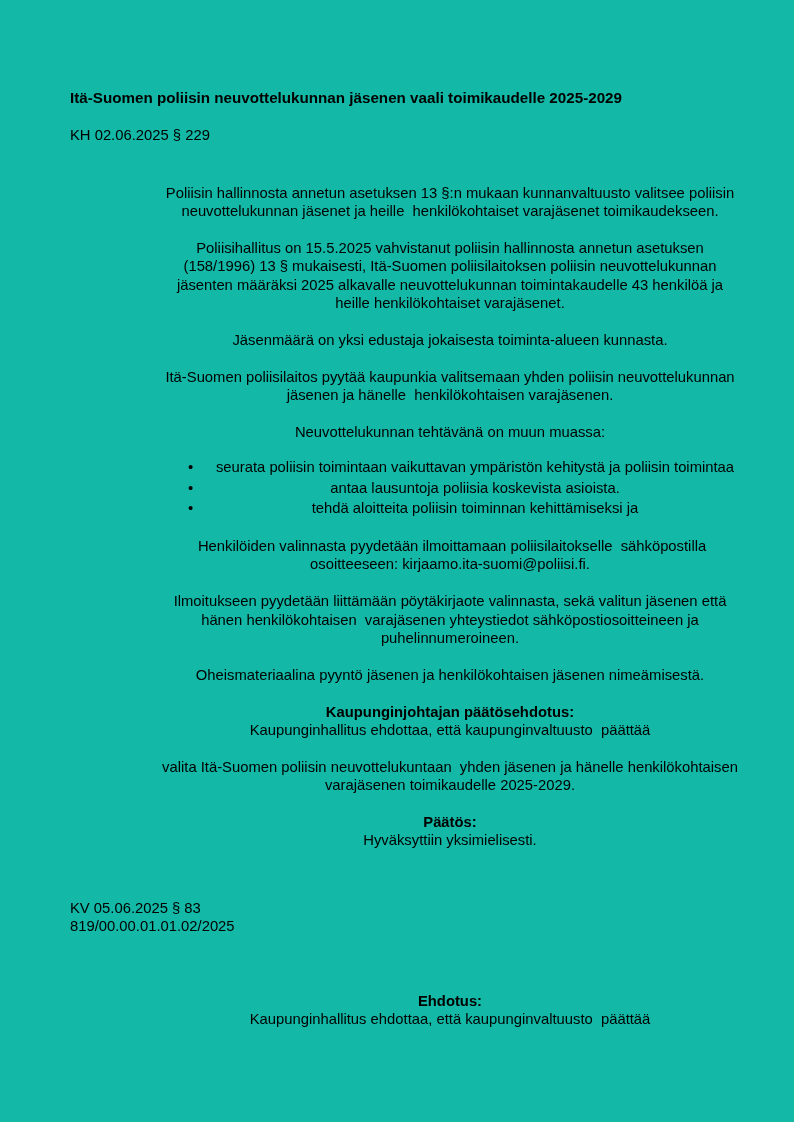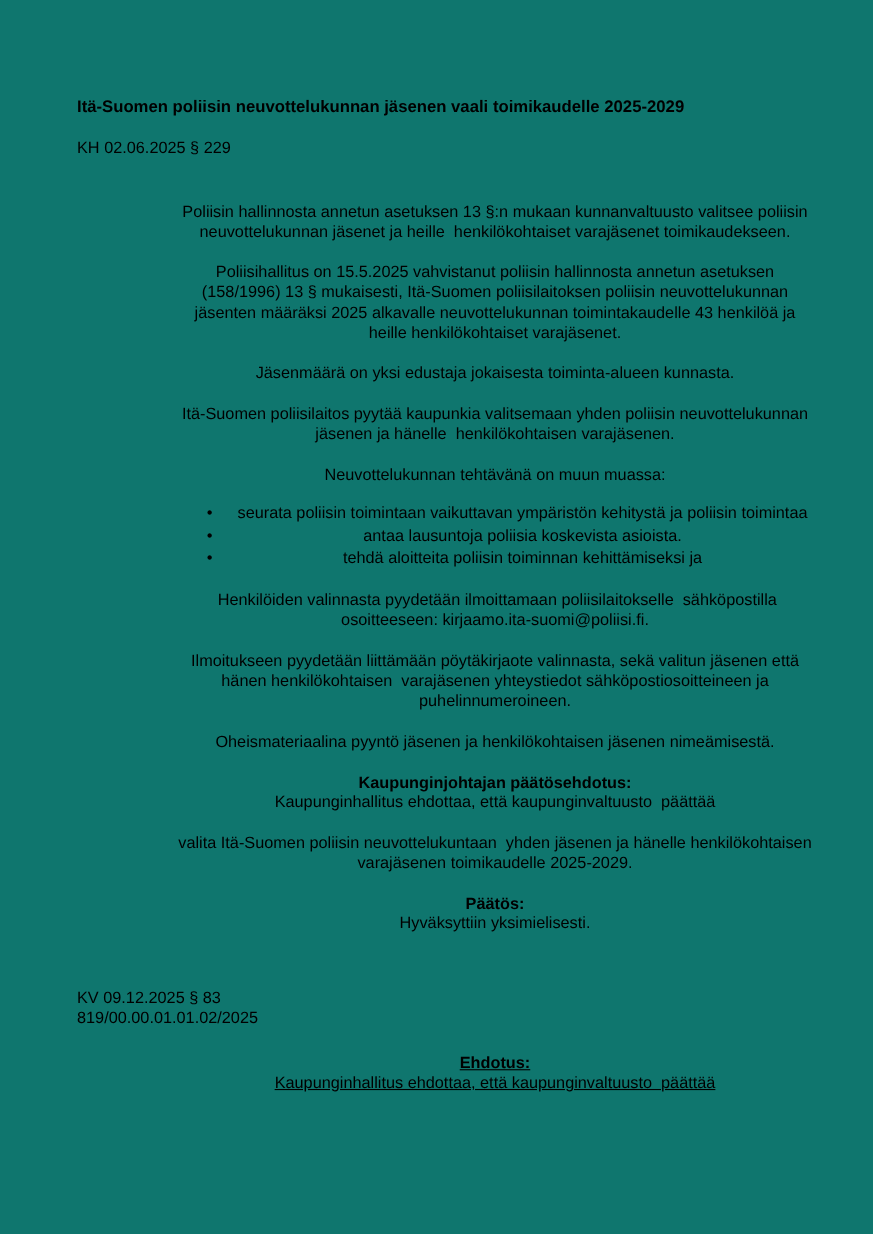--- a/index.html
+++ b/index.html
@@ -1,20 +1,20 @@
 <!DOCTYPE html>
 <html><head>
 <meta charset="utf-8">
 <style>
   html, body { margin: 0; padding: 0; background: #e8e8e8; }
   .page {
     width: 794px;
     height: 1122px;
     margin: 0 auto;
-    background: #0f766e;
+    background: #14b8a6;
     color: #000000;
     font-family: "Liberation Sans", sans-serif;
     font-size: 14.8px;
     line-height: 18.4px;
     overflow: hidden;
     box-sizing: border-box;
   }
   .inner { padding: 89px 56px 0 70px; }
 
   .doc-title {
@@ -49,21 +49,21 @@
     top: 0;
     font-size: 15px;
   }
 
   .para-group { margin: 0 0 18.4px 0; }
   .para-group .group-heading { font-weight: bold; white-space: pre; }
   .para-group .group-body { white-space: pre; }
 
   .kv-section { margin-top: 49px; }
   .kv-heading-line { white-space: pre; }
-  .kv-body { margin-top: 22px; text-decoration: underline; }
+  .kv-body { margin-top: 56px; }
 </style>
 </head>
 <body>
 
 <div class="page">
   <div class="inner">
 
     <h1 class="doc-title">Itä-Suomen poliisin neuvottelukunnan jäsenen vaali toimikaudelle 2025-2029</h1>
 
     <div class="section-heading">KH 02.06.2025 § 229</div>
@@ -109,21 +109,21 @@
 varajäsenen toimikaudelle 2025-2029.</p>
 
       <div class="para-group">
         <div class="group-heading">Päätös:</div>
         <div class="group-body">Hyväksyttiin yksimielisesti.</div>
       </div>
 
     </div>
 
     <div class="kv-section">
-      <div class="kv-heading-line">KV 09.12.2025 § 83</div>
+      <div class="kv-heading-line">KV 05.06.2025 § 83</div>
       <div class="kv-heading-line">819/00.00.01.01.02/2025</div>
 
       <div class="kv-body indent">
         <div class="para-group">
           <div class="group-heading">Ehdotus:</div>
           <div class="group-body">Kaupunginhallitus ehdottaa, että kaupunginvaltuusto  päättää</div>
         </div>
       </div>
     </div>
 

